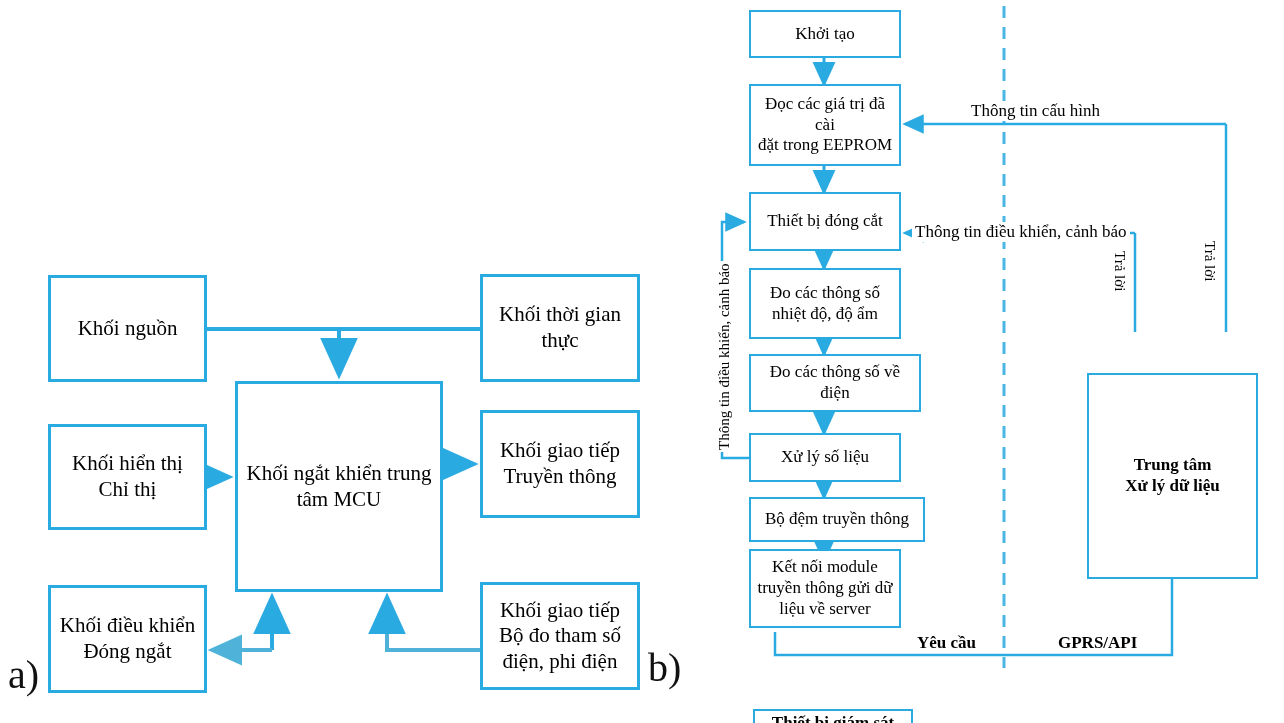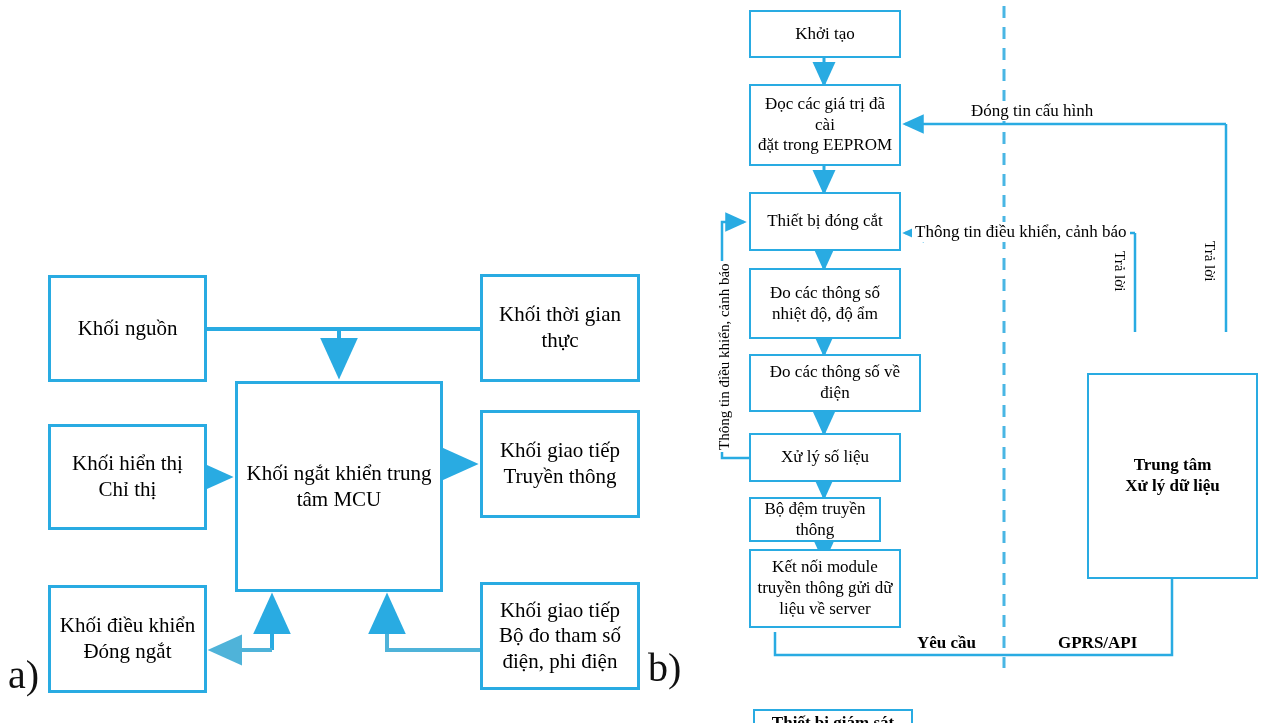--- a/index.html
+++ b/index.html
@@ -160,41 +160,41 @@
 
   <div class="node thin fl" style="left:749px;top:354px;width:172px;height:58px;">
     <span class="txt" style="white-space:pre-line;">Đo các thông số về
 điện</span>
   </div>
 
   <div class="node thin fl" style="left:749px;top:433px;width:152px;height:49px;">
     <span class="txt" style="white-space:pre-line;">Xử lý số liệu</span>
   </div>
 
-  <div class="node thin fl" style="left:749px;top:497px;width:132px;height:45px;">
+  <div class="node thin fl" style="left:749px;top:497px;width:176px;height:45px;">
     <span class="txt" style="white-space:pre-line;">Bộ đệm truyền thông</span>
   </div>
 
   <div class="node thin fl" style="left:749px;top:549px;width:152px;height:79px;">
     <span class="txt" style="white-space:pre-line;">Kết nối module
 truyền thông gửi dữ
 liệu về server</span>
   </div>
 
   <div class="node thin fl bold" style="left:1087px;top:332px;width:171px;height:206px;">
     <span class="txt" style="white-space:pre-line;">Trung tâm
 Xử lý dữ liệu</span>
   </div>
 
   <div class="node thin fl bold" style="left:753px;top:668px;width:160px;height:28px;">
     <span class="txt">Thiết bị giám sát</span>
   </div>
 
 
-  <div class="wlabel" style="left:968px;top:101px;">Đóng tin cấu hình</div>
+  <div class="wlabel" style="left:968px;top:101px;">Thông tin cấu hình</div>
 
   <div class="wlabel" style="left:912px;top:222px;">Thông tin điều khiển, cảnh báo</div>
 
   <div class="wlabel b" style="left:914px;top:633px;">Yêu cầu</div>
 
   <div class="wlabel b" style="left:1055px;top:633px;">GPRS/API</div>
 
   <div class="vlabel up" style="left:716px;top:452px;">Thông tin điều khiển, cảnh báo</div>
 
   <div class="vlabel down" style="left:1218px;top:239px;">Trả lời</div>

